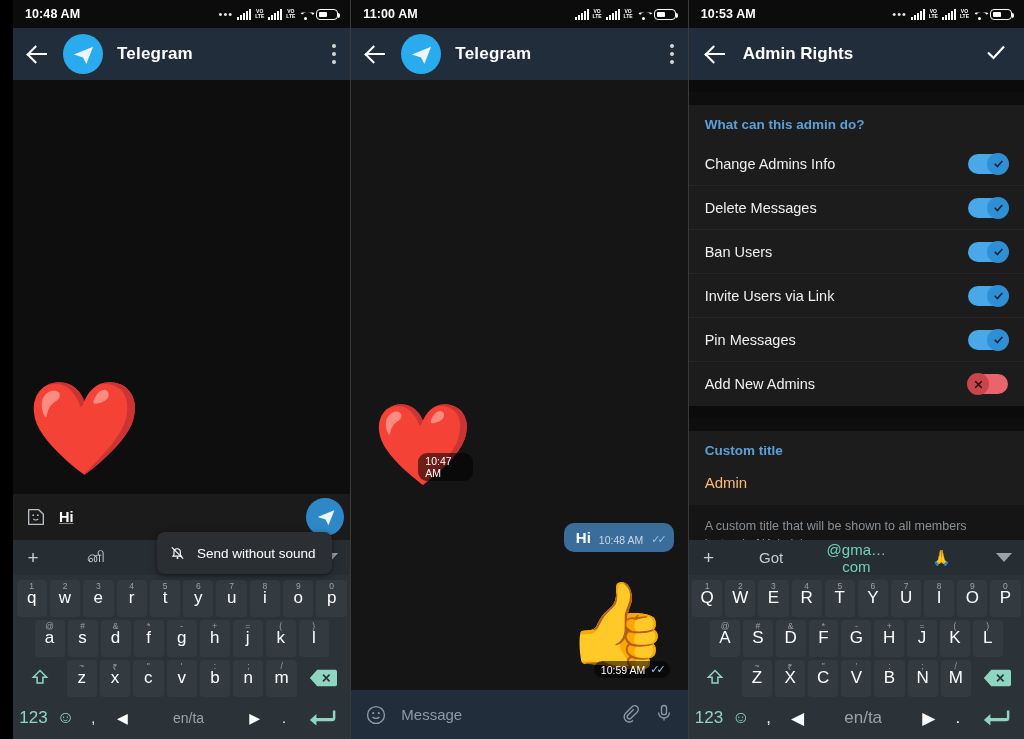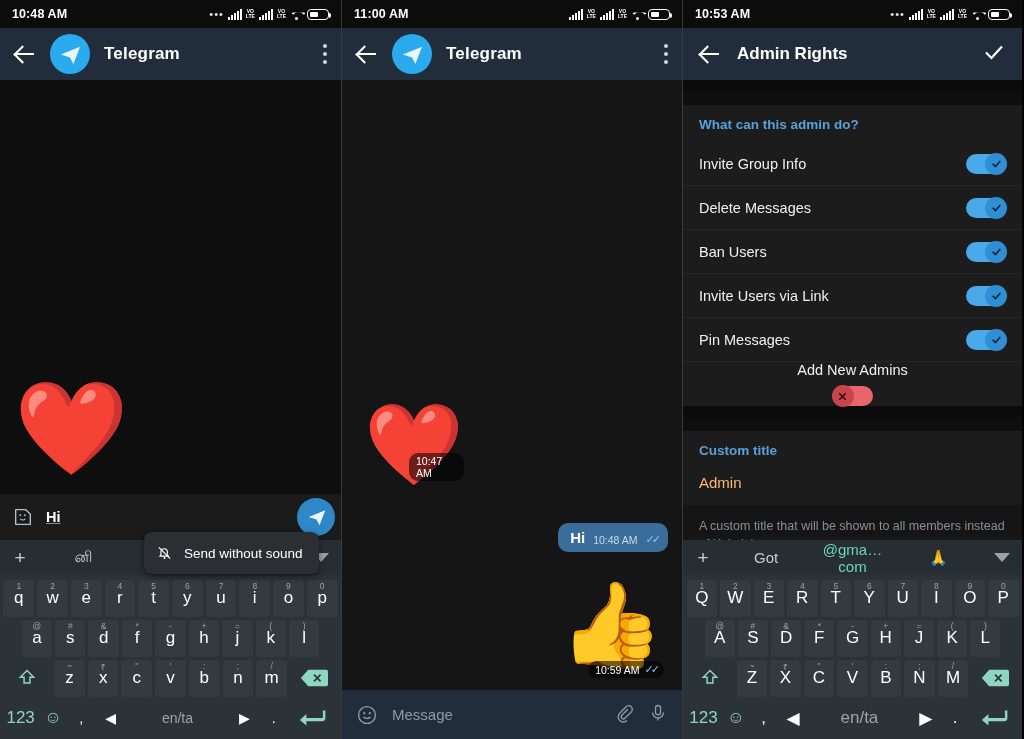--- a/index.html
+++ b/index.html
@@ -2,21 +2,21 @@
 <html><head>
 <meta charset="utf-8">
 <style>
   * { box-sizing: border-box; margin: 0; padding: 0; }
   html, body {
     width: 1024px; height: 739px;
     background: #000;
     font-family: "Liberation Sans", sans-serif;
     overflow: hidden;
   }
-  .screens { display: flex; width: 1024px; height: 579px; }
+  .screens { display: flex; width: 1024px; height: 579px; padding-left: 13px; }
   .panel { position: relative; height: 739px; overflow: hidden; background: #000; }
   .panel.p1 { width: 341px; }
   .panel.p2 { width: 342px; border-left: 1px solid #3a3a3a; border-right: 1px solid #3a3a3a; }
   .panel.p3 { width: 339px; }
 
   
   .statusbar {
     height: 28px; background: #0c0c0c;
     display: flex; align-items: center; justify-content: space-between;
     padding: 0 12px; color: #fff;
@@ -166,21 +166,21 @@
   .admin-title { color:#fff;font-size:17px;font-weight:bold;flex:1; }
   .check-ic svg { width:24px;height:24px; }
   .admin-body { position:absolute; top:80px; left:0; right:0; bottom:199px; background:#0e0e0e; }
   .sec-gap { height: 12px; background:#0b0b0b; }
   .sec-head { color:#5aa0d8; font-size:13.5px; font-weight:bold; padding: 12px 16px 10px; background:#1c1c1c; }
   .sec-block { background:#1c1c1c;margin-top:13px; }
   .admin-row {
     display:flex; align-items:center; justify-content:space-between;
     padding: 0 16px; height: 44px; border-bottom: 1px solid #262626;
   }
-  .admin-row:last-child { border-bottom: none; flex-direction: column; }
+  .admin-row:last-child { border-bottom: none; }
   .admin-row .lbl { color:#f0f0f0; font-size:14.5px; }
   .toggle { width: 40px; height: 20px; border-radius: 12px; position:relative; flex:0 0 auto; }
   .toggle.on { background:#4aa8e8; }
   .toggle.off { background:#e8656b; }
   .toggle .knob {
     position:absolute; top:-1px; width:22px;height:22px;border-radius:50%;
     display:flex;align-items:center;justify-content:center;font-size:13px;color:#121212;font-weight:bold;
   }
   .toggle.on .knob { right:-1px; background:#2f8fd4; }
   .toggle.off .knob { left:-1px; background:#c9454c; }
@@ -558,21 +558,21 @@
           </svg>
       </div>
     </div>
 
     <div class="admin-body">
       <div class="sec-gap"></div>
       <div class="sec-block">
         <div class="sec-head">What can this admin do?</div>
         <div id="rights-list">
             <div class="admin-row">
-              <span class="lbl">Invite Group Info</span>
+              <span class="lbl">Change Admins Info</span>
               <span class="toggle on">
                 <span class="knob">
                   <svg viewBox="0 0 24 24">
                     <path fill="none" stroke="#0f2231" stroke-width="3" d="M5 12.5l5 5 9-10"></path>
                   </svg>
                 </span>
               </span>
             </div>
             <div class="admin-row">
               <span class="lbl">Delete Messages</span>

